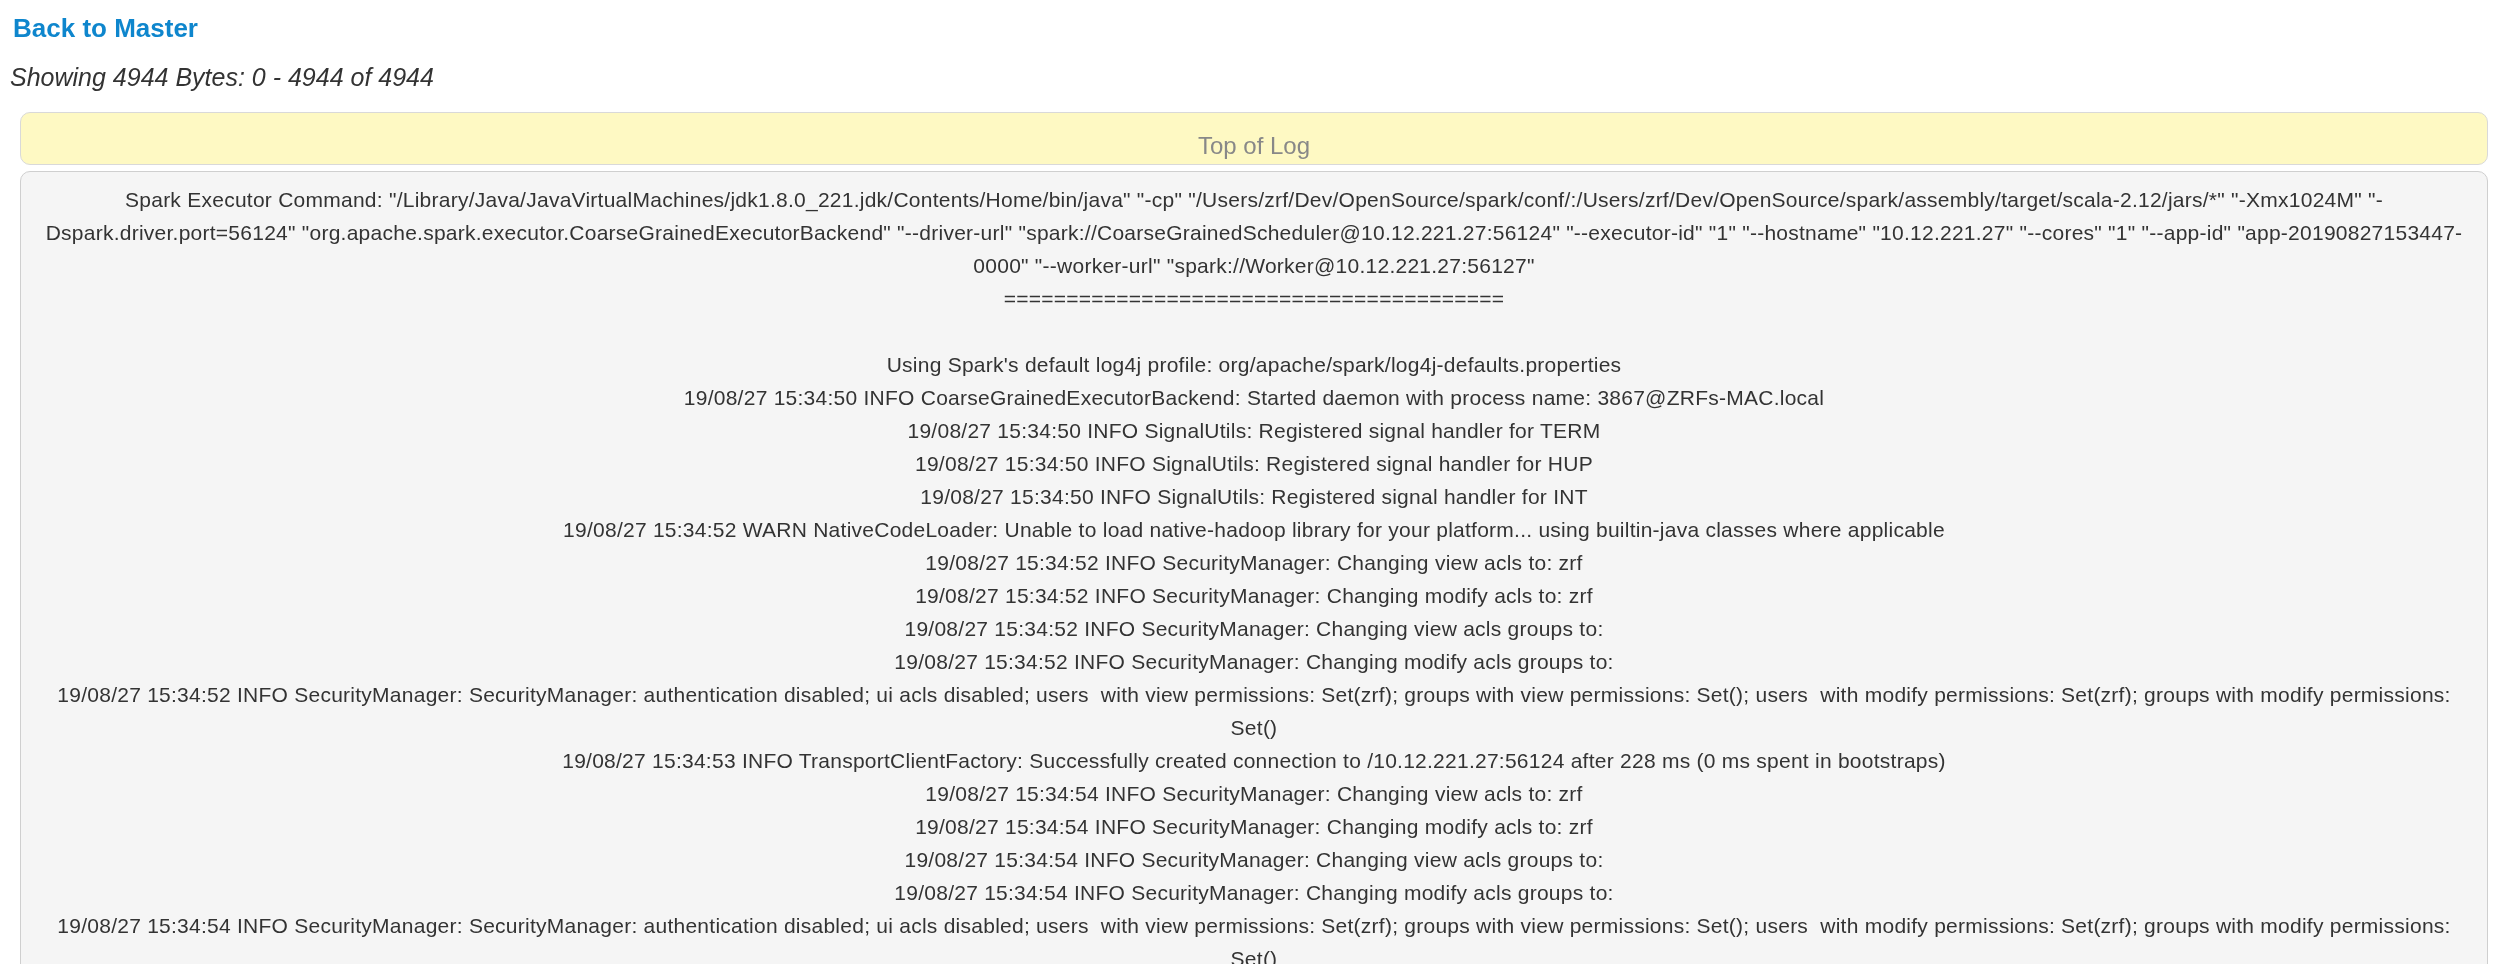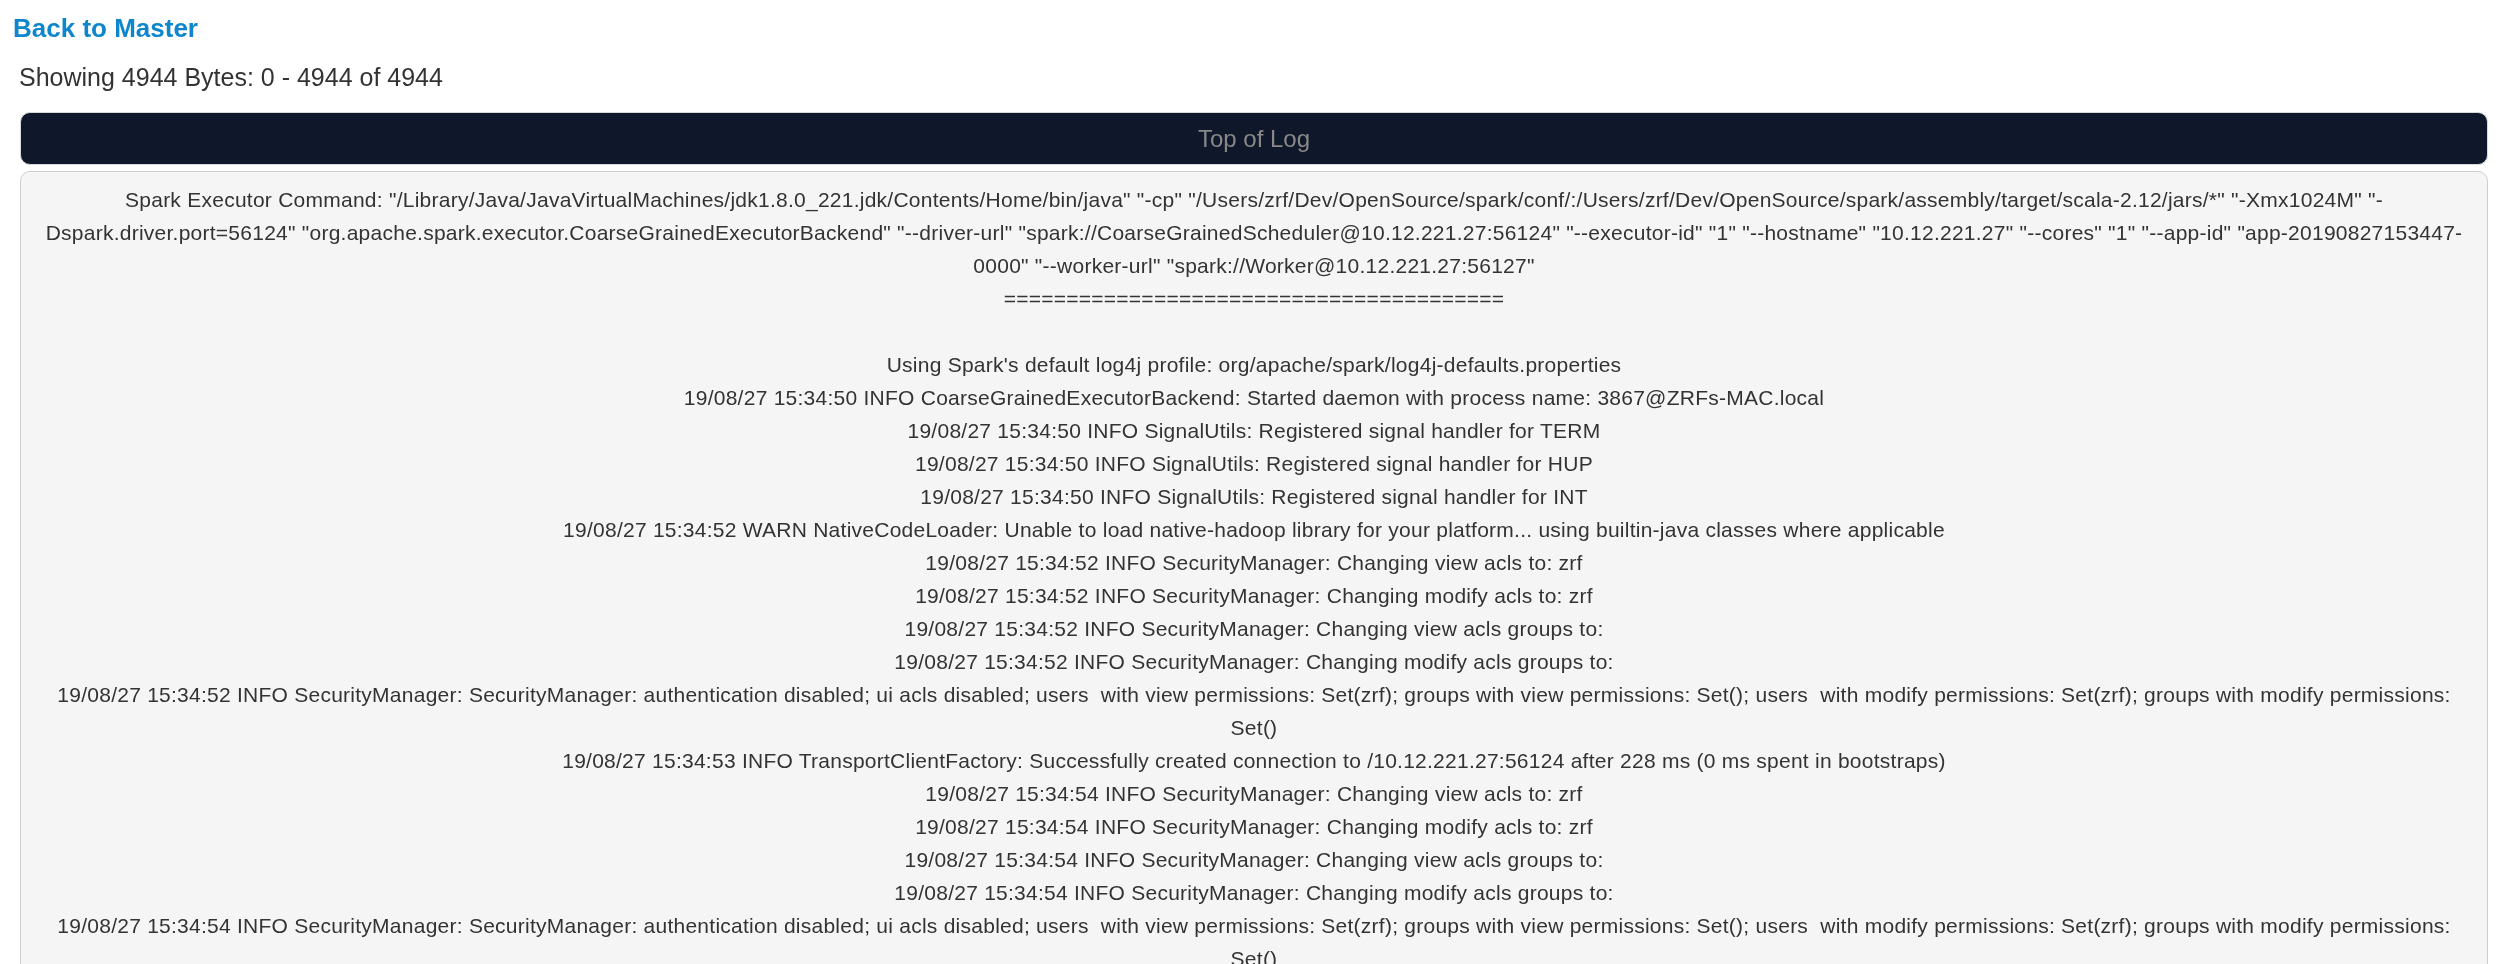--- a/index.html
+++ b/index.html
@@ -17,41 +17,42 @@
     left: 13px;
     top: 13px;
     font-size: 26px;
     font-weight: 600;
     color: #0e86cd;
     text-decoration: none;
     cursor: pointer;
   }
   .byte-range {
     position: absolute;
-    left: 19px;
+    left: 10px;
     top: 63px;
     font-size: 25px;
     font-weight: 400;
     color: #333333;
+    font-style: italic;
   }
   .top-of-log-btn {
     position: absolute;
     left: 20px;
     top: 112px;
     width: 2468px;
     height: 53px;
-    background: #0f172a;
+    background: #fef9c3;
     border: 1px solid #d9d9d9;
     border-radius: 10px;
     color: #888888;
     font-family: "Liberation Sans", sans-serif;
     font-size: 24px;
     text-align: center;
     line-height: 50px;
-    padding: 0;
+    padding: 8px;
     display: block;
   }
   .log-panel {
     position: absolute;
     left: 20px;
     top: 171px;
     width: 2468px;
     height: 810px; 
     background: #f5f5f5;
     border: 1px solid #cfcfcf;

